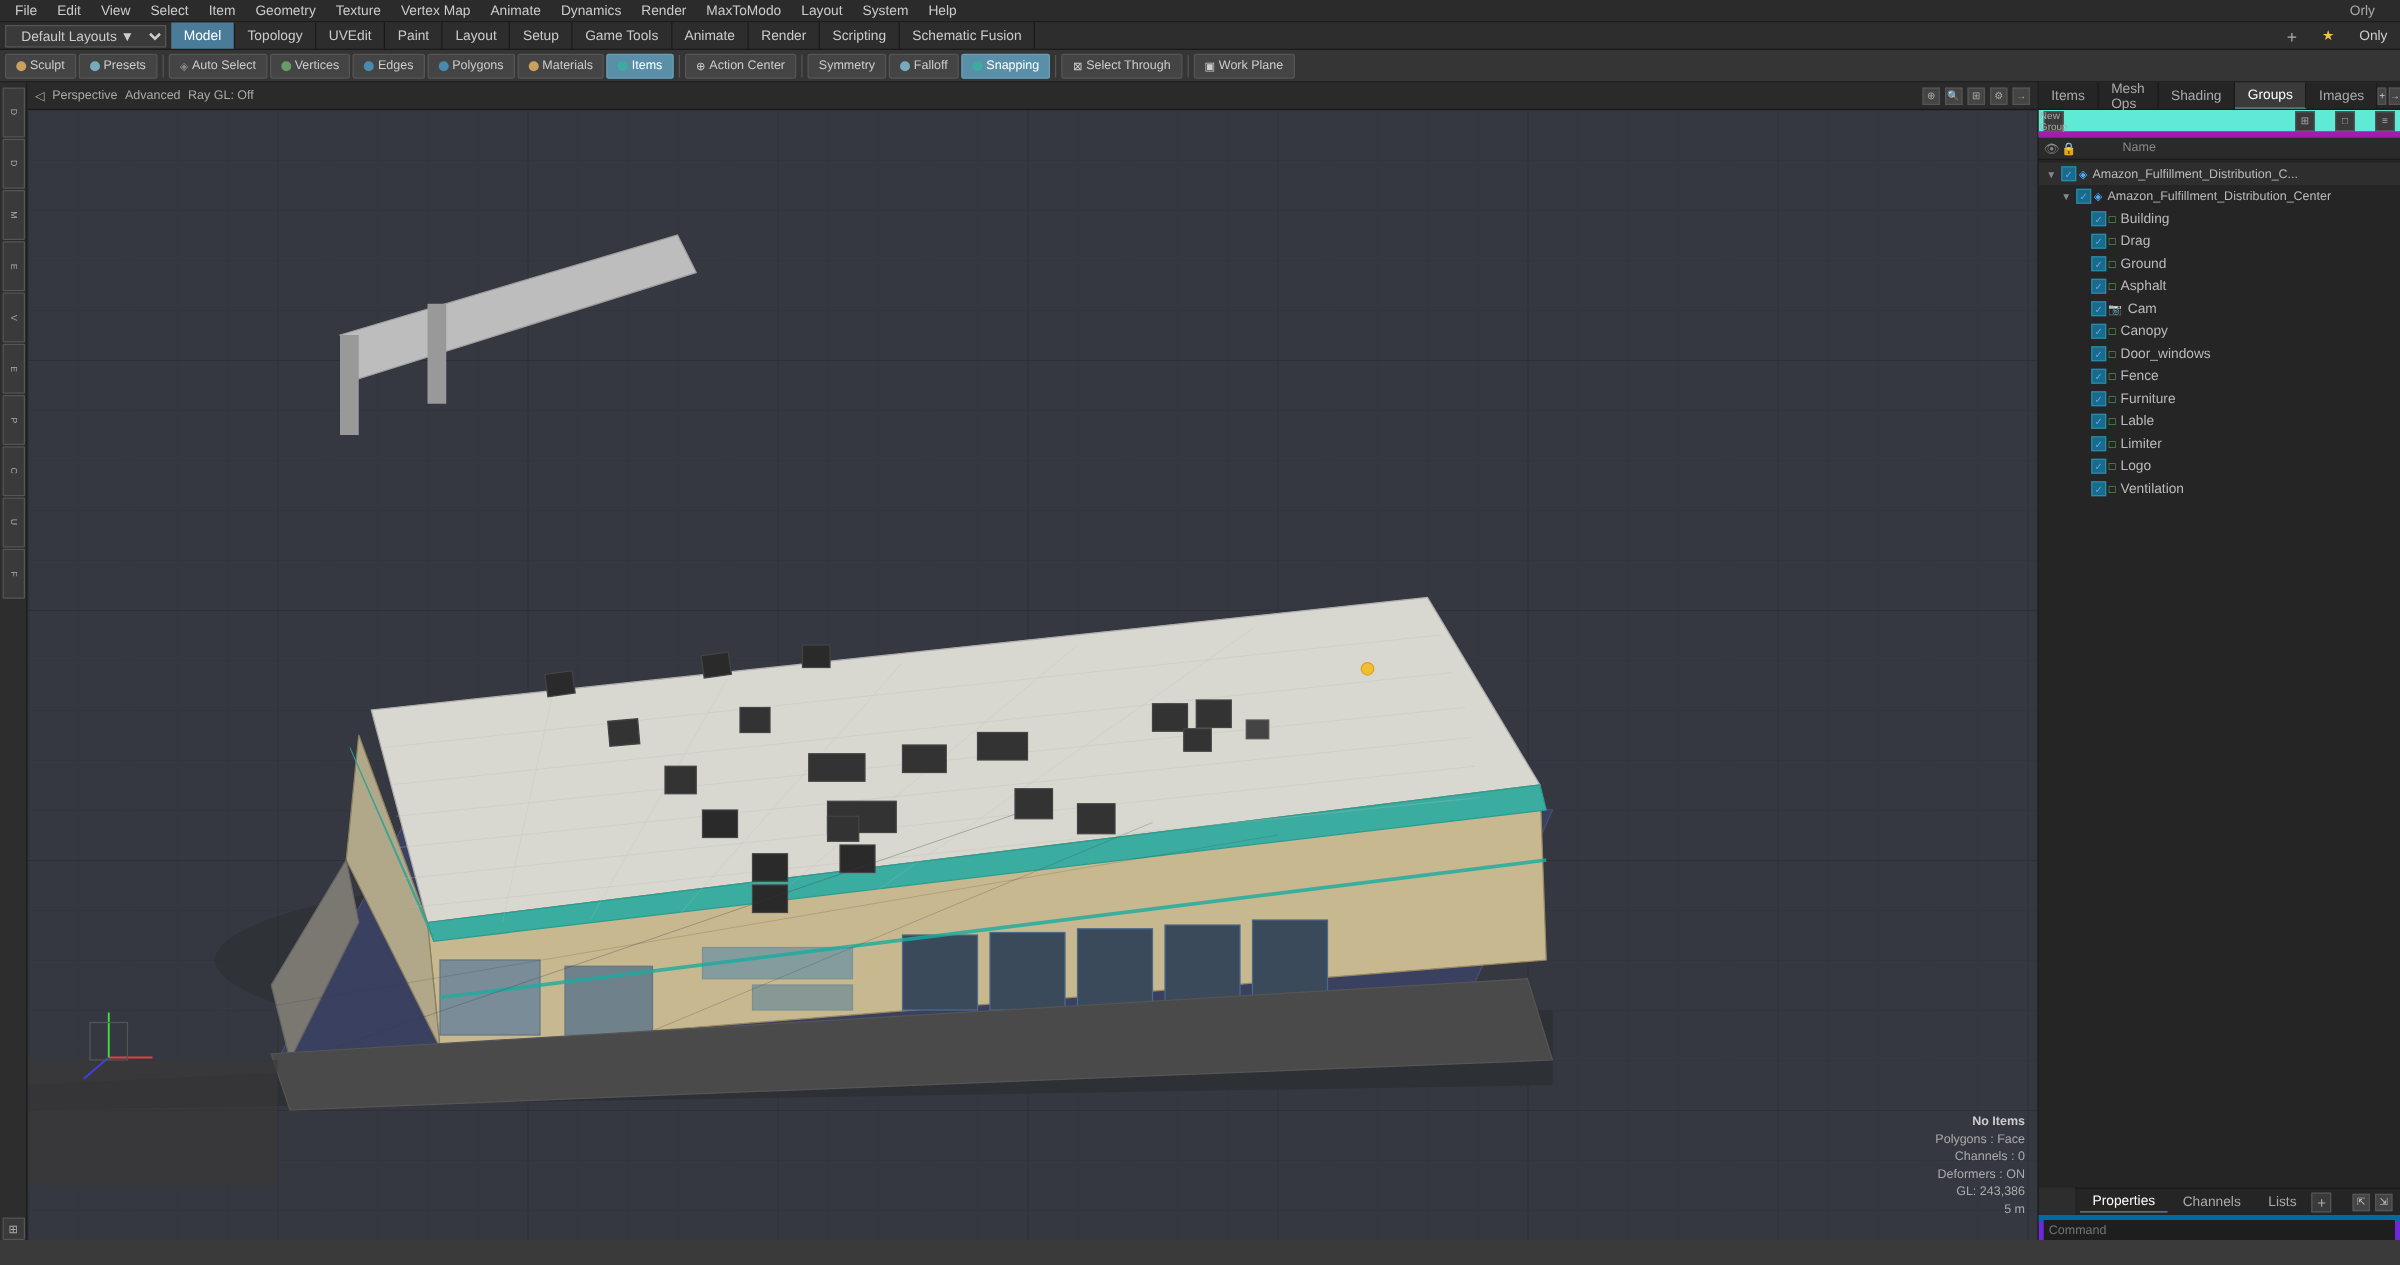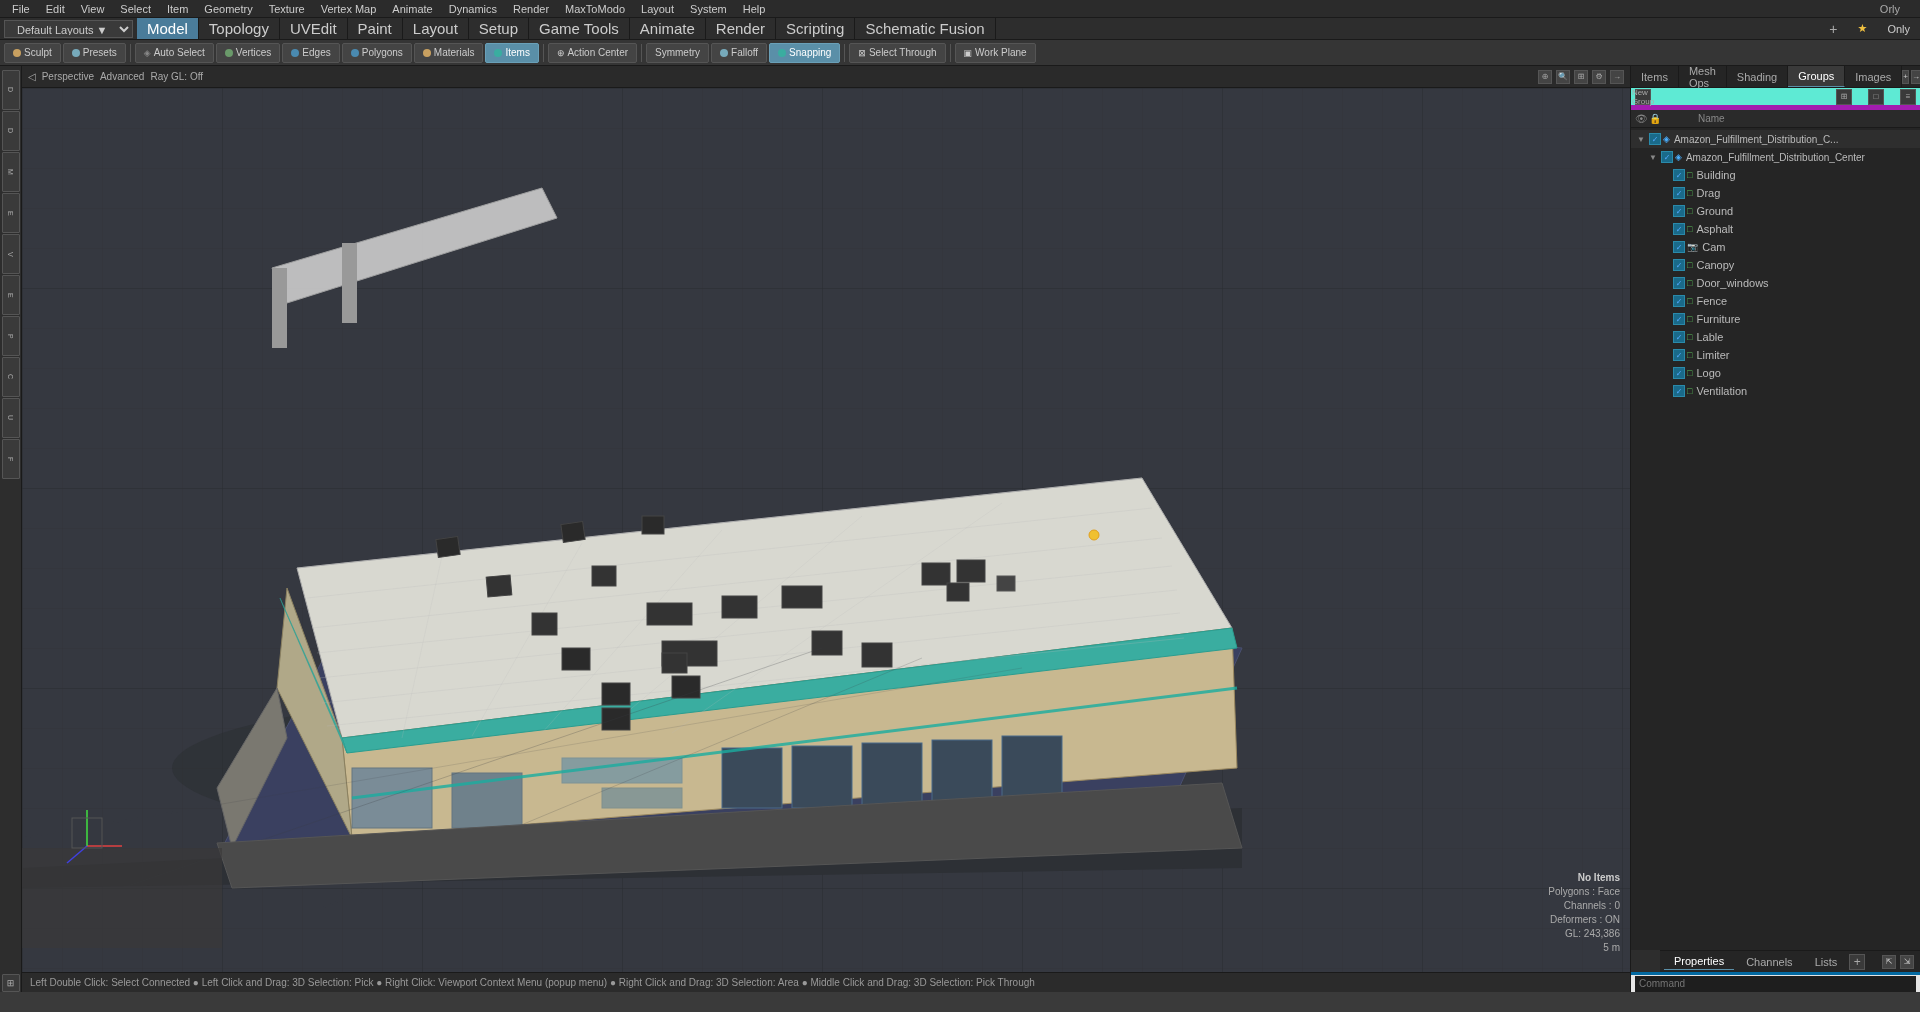--- a/index.html
+++ b/index.html
@@ -43,21 +43,21 @@
       border: 1px solid #555;
       color: #ccc;
       padding: 2px 8px;
       font-size: 11px;
       margin: 0 4px;
       cursor: pointer;
       height: 18px;
     }
     .layout-tab {
       padding: 2px 10px;
-      font-size: 15px;
+      font-size: 11px;
       color: #ccc;
       cursor: pointer;
       border-right: 1px solid #1a1a1a;
       height: 100%;
       display: flex;
       align-items: center;
     }
     .layout-tab-separator {
       flex: 1;
     }
@@ -646,23 +646,20 @@
       <div class="viewport-overlay">
         <div style="font-weight:bold; color:#ccc;">No Items</div>
         <div>Polygons : Face</div>
         <div>Channels : 0</div>
         <div>Deformers : ON</div>
         <div>GL: 243,386</div>
         <div>5 m</div>
       </div>
     </div>
 
-    <div class="status-bar">
-      <span>Left Double Click: Select Connected  ● Left Click and Drag: 3D Selection: Pick  ● Right Click: Viewport Context Menu (popup menu)  ● Right Click and Drag: 3D Selection: Area  ● Middle Click and Drag: 3D Selection: Pick Through</span>
-    </div>
   </div>
 
   <div class="right-panel">
 
     <div class="right-tabs">
       <div class="right-tab">Items</div>
       <div class="right-tab">Mesh Ops</div>
       <div class="right-tab">Shading</div>
       <div class="right-tab active">Groups</div>
       <div class="right-tab">Images</div>
@@ -788,18 +785,18 @@
       <div class="bottom-tab">Channels</div>
       <div class="bottom-tab">Lists</div>
       <div class="bottom-add-btn">+</div>
       <div style="flex:1"></div>
       <div style="display:flex; align-items:center; gap:2px; margin-left:auto;">
         <div class="right-tab-icon">⇱</div>
         <div class="right-tab-icon">⇲</div>
       </div>
     </div>
 
-    <div style="height:20px; background:#e5e5e5; display:flex; align-items:center; padding:0 4px; border-top:3px solid #0369a1;">
+    <div style="height:20px; background:#6d28d9; display:flex; align-items:flex-end; padding:0 4px; border-top:5px solid #0369a1;">
       <input class="bottom-input" type="text" style="width: 100%; height: 16px; background: rgb(30, 30, 30); border: none; color: rgb(204, 204, 204); font-size: 10px; outline: none;" placeholder="Command">
     </div>
   </div>
 
 </div>
 
 </body></html>

